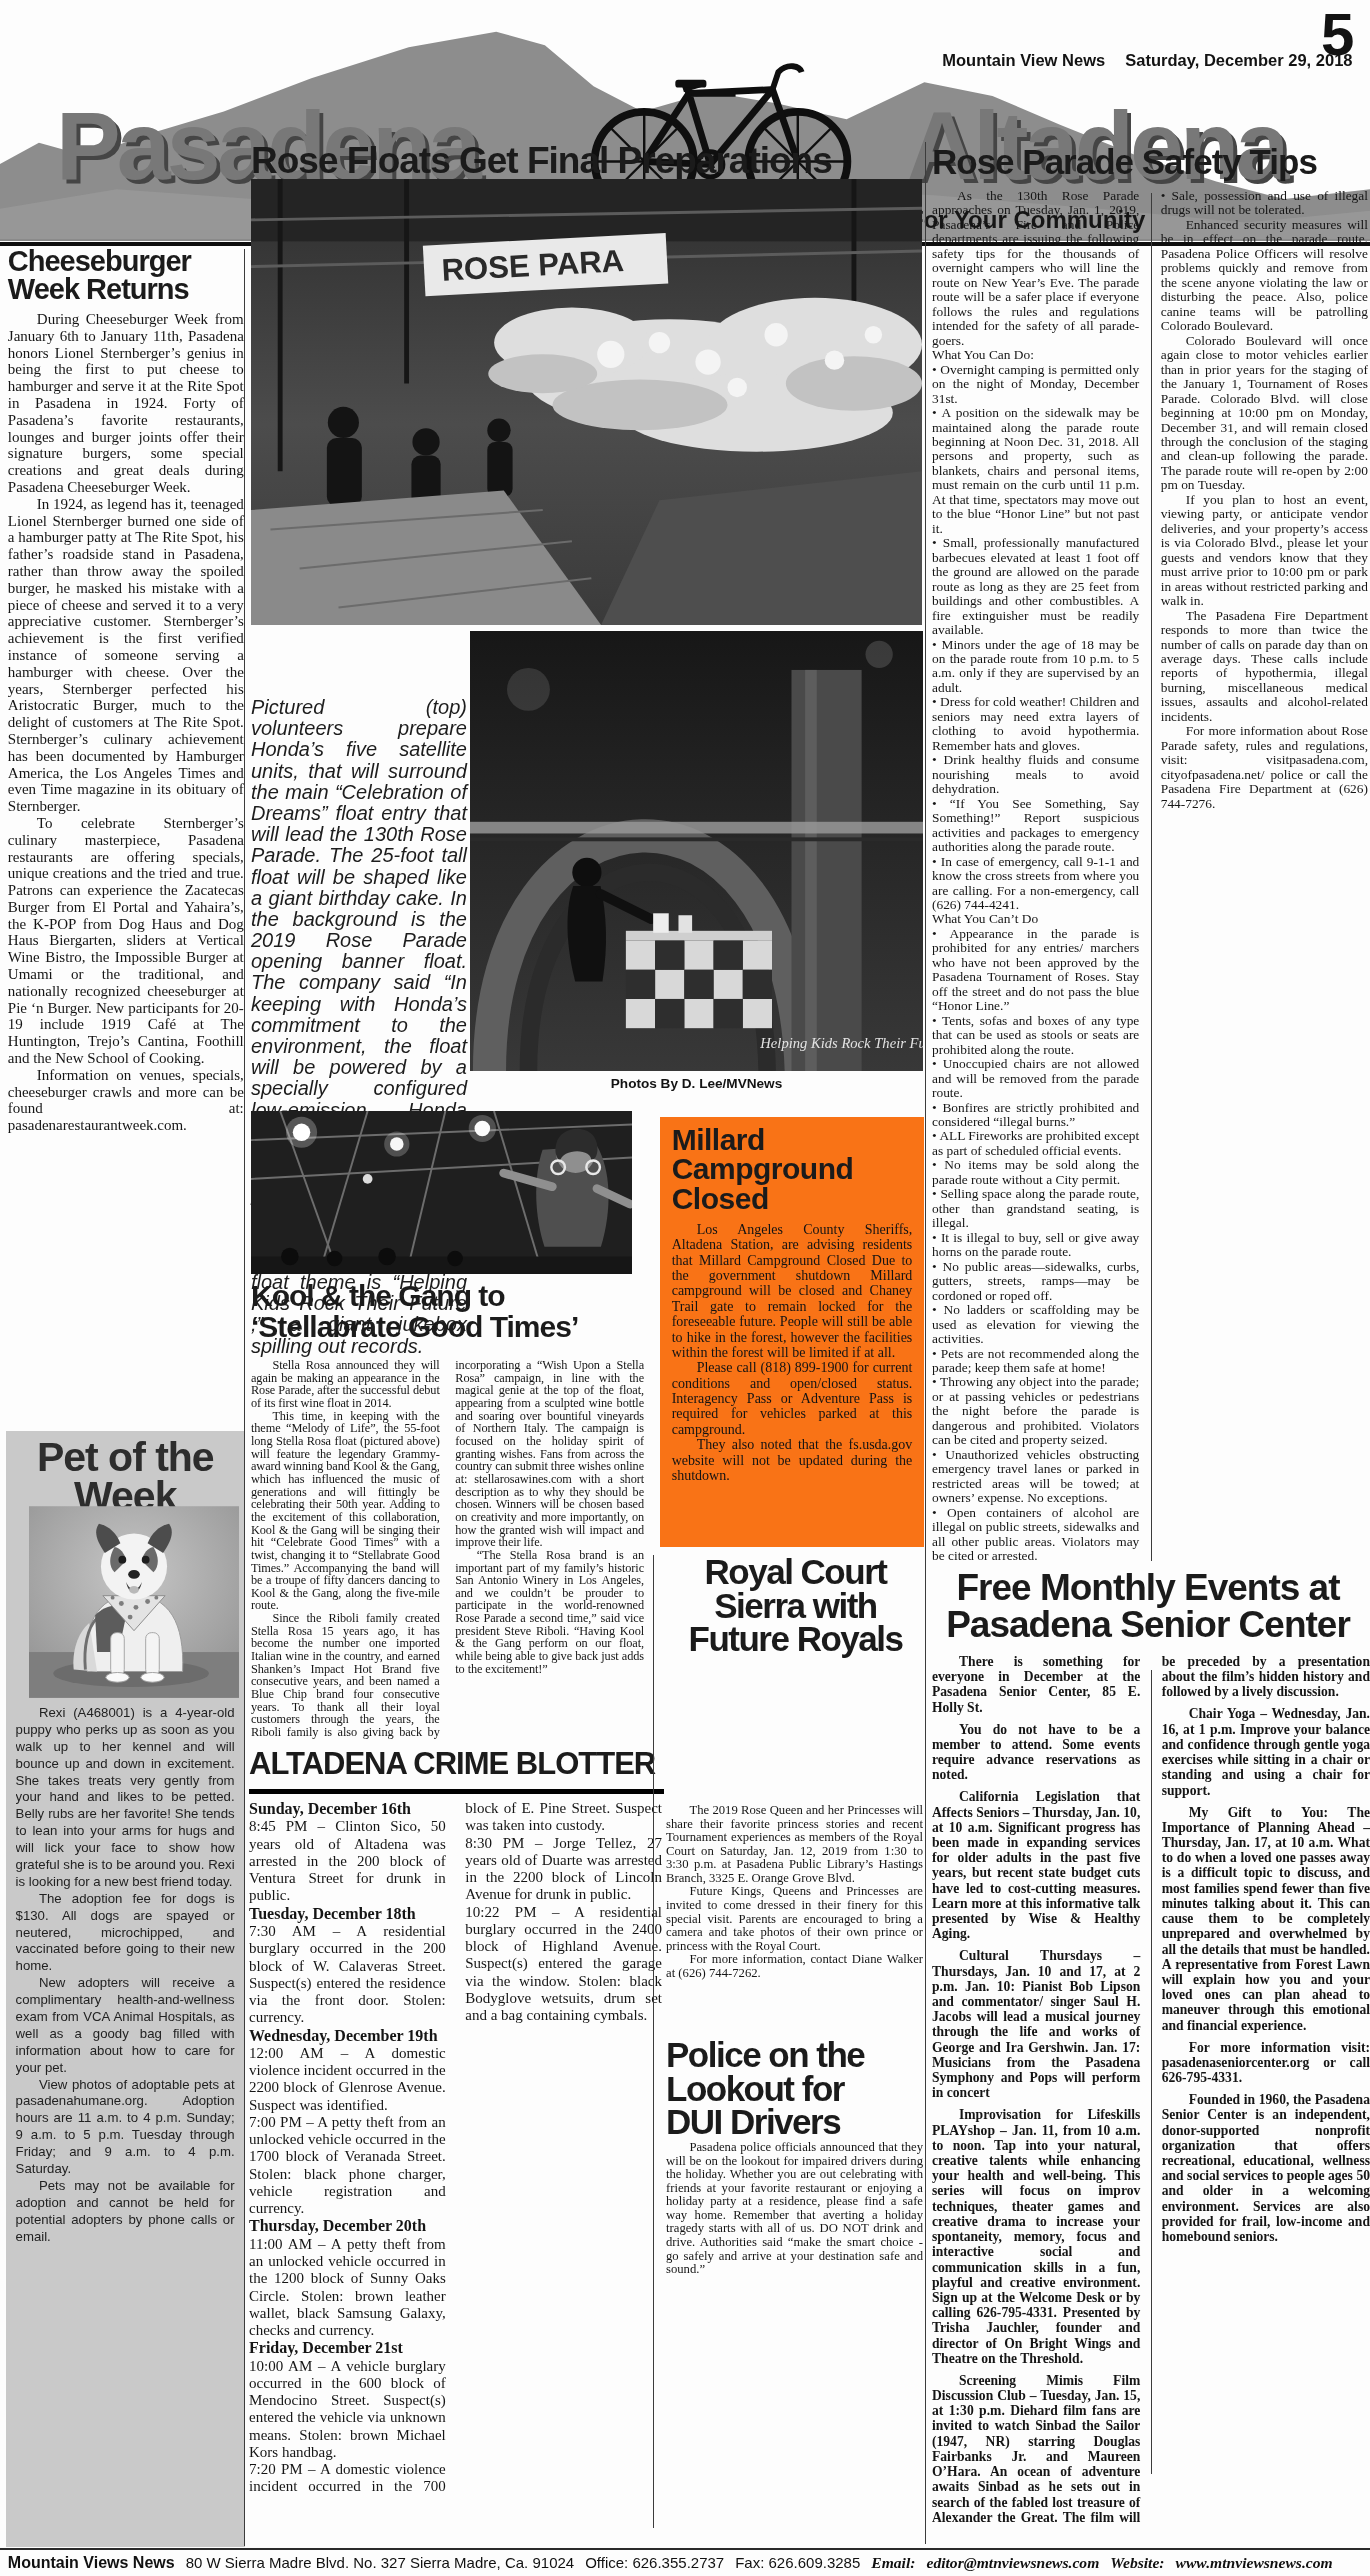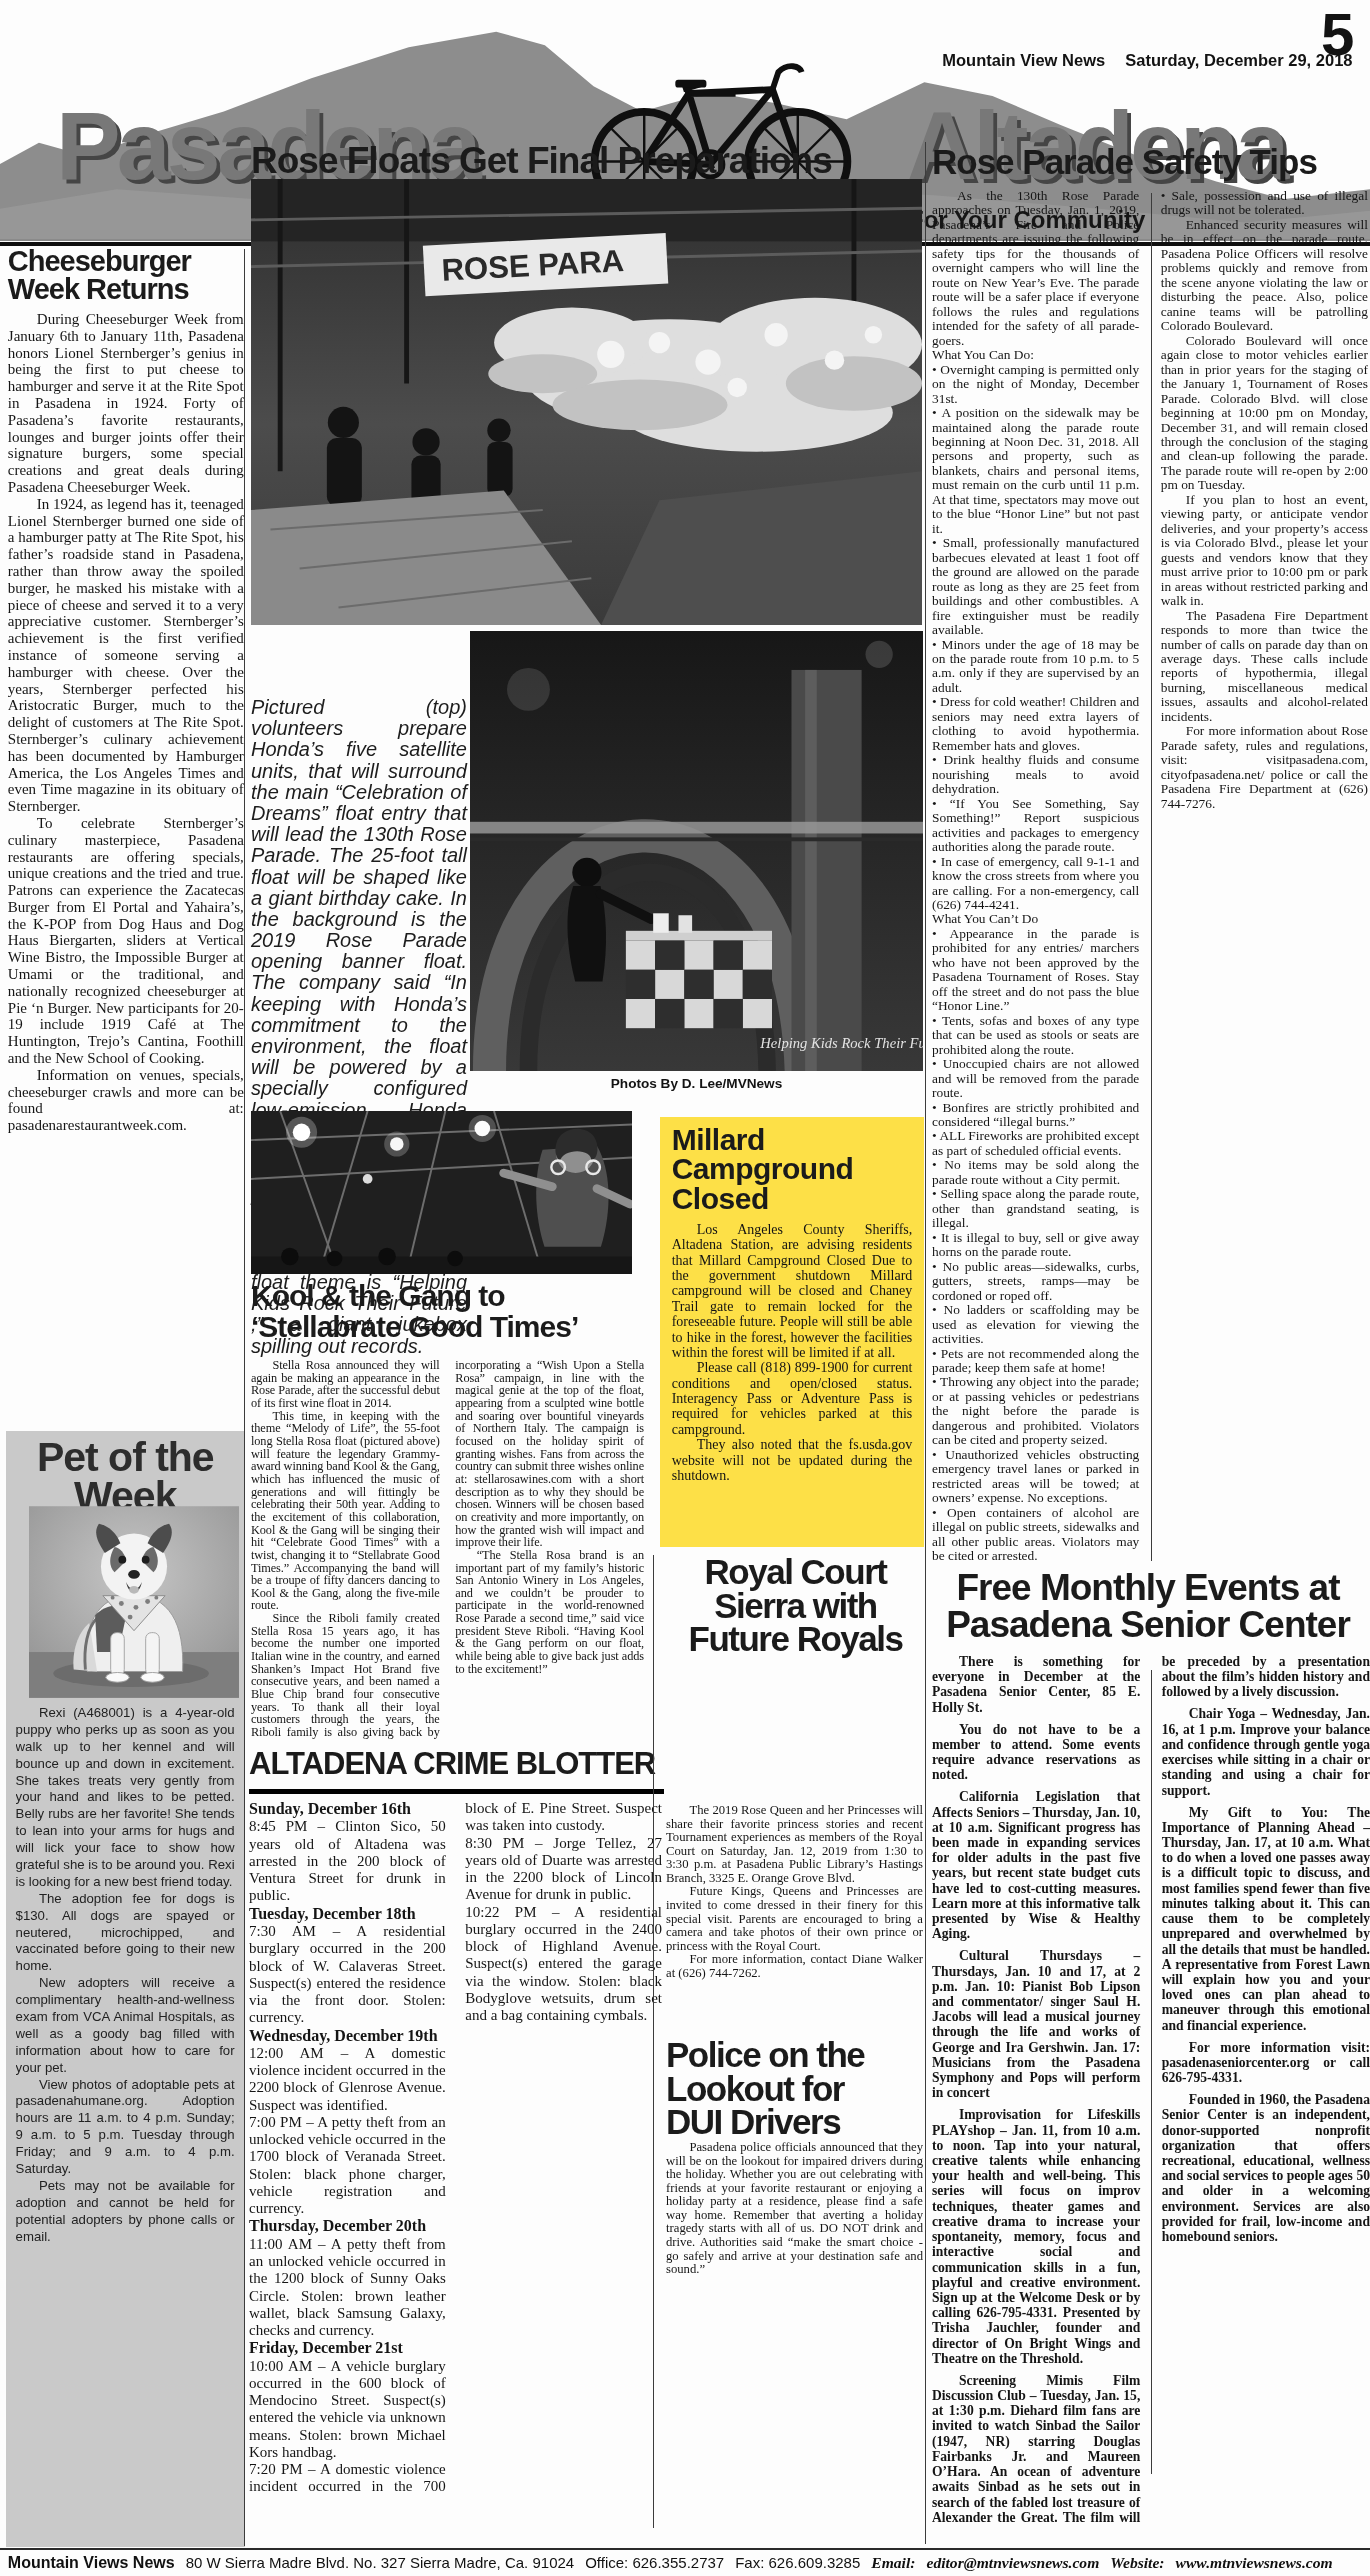--- a/index.html
+++ b/index.html
@@ -55,21 +55,21 @@
   #kool-body { left:251px; top:1359px; width:393px; height:387px; column-gap:15.6px;
     font-size:12.3px; line-height:1.03; letter-spacing:-0.1px; }
   #kool-body .indent { text-indent:21.4px; }
 
   #blotter-title { left:249px; top:1746px; width:415px; font-size:31px; letter-spacing:-1px; white-space:nowrap; }
   #blotter-rule { left:249px; top:1789px; width:415px; height:4.9px; background:#000; }
   #blotter-body { left:249px; top:1800px; width:413px; height:728px; column-gap:19.5px;
     font-size:15px; line-height:1.15; }
   .bdate { font-weight:700; font-size:16px; margin:0; }
 
-  #millard-box { left:660px; top:1117px; width:264px; height:430px; background:#fde047; padding:7.8px 11.7px; }
+  #millard-box { left:660px; top:1117px; width:264px; height:430px; background:#f97316; padding:7.8px 11.7px; }
   #millard-title { font-size:30px; line-height:.98; letter-spacing:-0.5px; }
   #millard-body { margin-top:8.8px; font-size:14px; line-height:1.1; text-align:justify; }
   #millard-body .indent { text-indent:25px; }
 
   #royal-title { left:666px; top:1555px; width:259px; font-size:35px; line-height:.96; letter-spacing:-1.5px;text-align:center; }
   #royal-body { left:666px; top:1804px; width:257px; height:232px; overflow:hidden; font-size:12.7px; line-height:1.07; text-align:justify; }
   #dui-title { left:666px; top:2038px; width:259px; font-size:35px; line-height:.96; letter-spacing:-1.5px; }
   #dui-body { left:666px; top:2141px; width:257px; height:239px; overflow:hidden; font-size:12.7px; line-height:1.07; text-align:justify; }
   #royal-body .indent, #dui-body .indent { text-indent:23.4px; }
 

